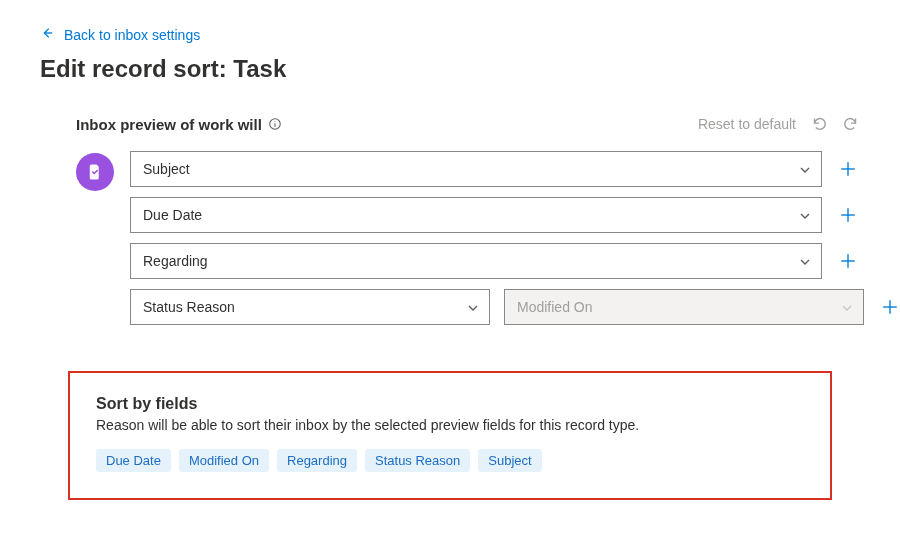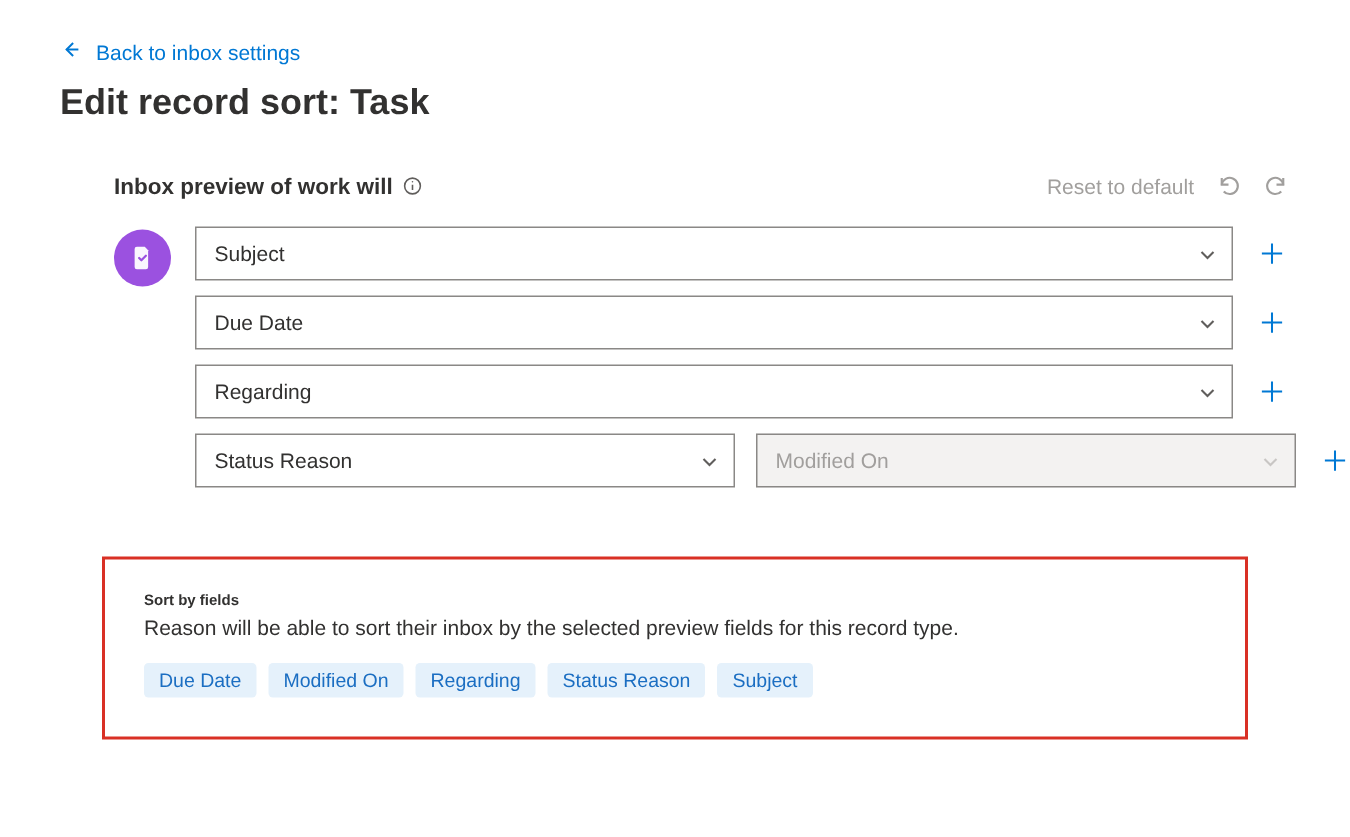--- a/index.html
+++ b/index.html
@@ -125,21 +125,21 @@
     font-size: 22px;
     cursor: pointer;
     flex-shrink: 0;
   }
 
   .sort-panel {
     margin: 46px 28px 0 28px;
     border: 2px solid #d93025;
     padding: 22px 26px 26px 26px;
   }
-  .sort-title { font-weight: 600; font-size: 10px; margin-bottom: 4px; }
+  .sort-title { font-weight: 600; font-size: 16px; margin-bottom: 4px; }
   .sort-desc { font-size: 14px; color: var(--text); margin-bottom: 16px; }
   .chips { display: flex; flex-wrap: wrap; gap: 8px; }
   .chip {
     background: var(--chip-bg);
     color: var(--chip-text);
     font-size: 13px;
     padding: 4px 10px;
     border-radius: 3px;
     cursor: pointer;
   }

